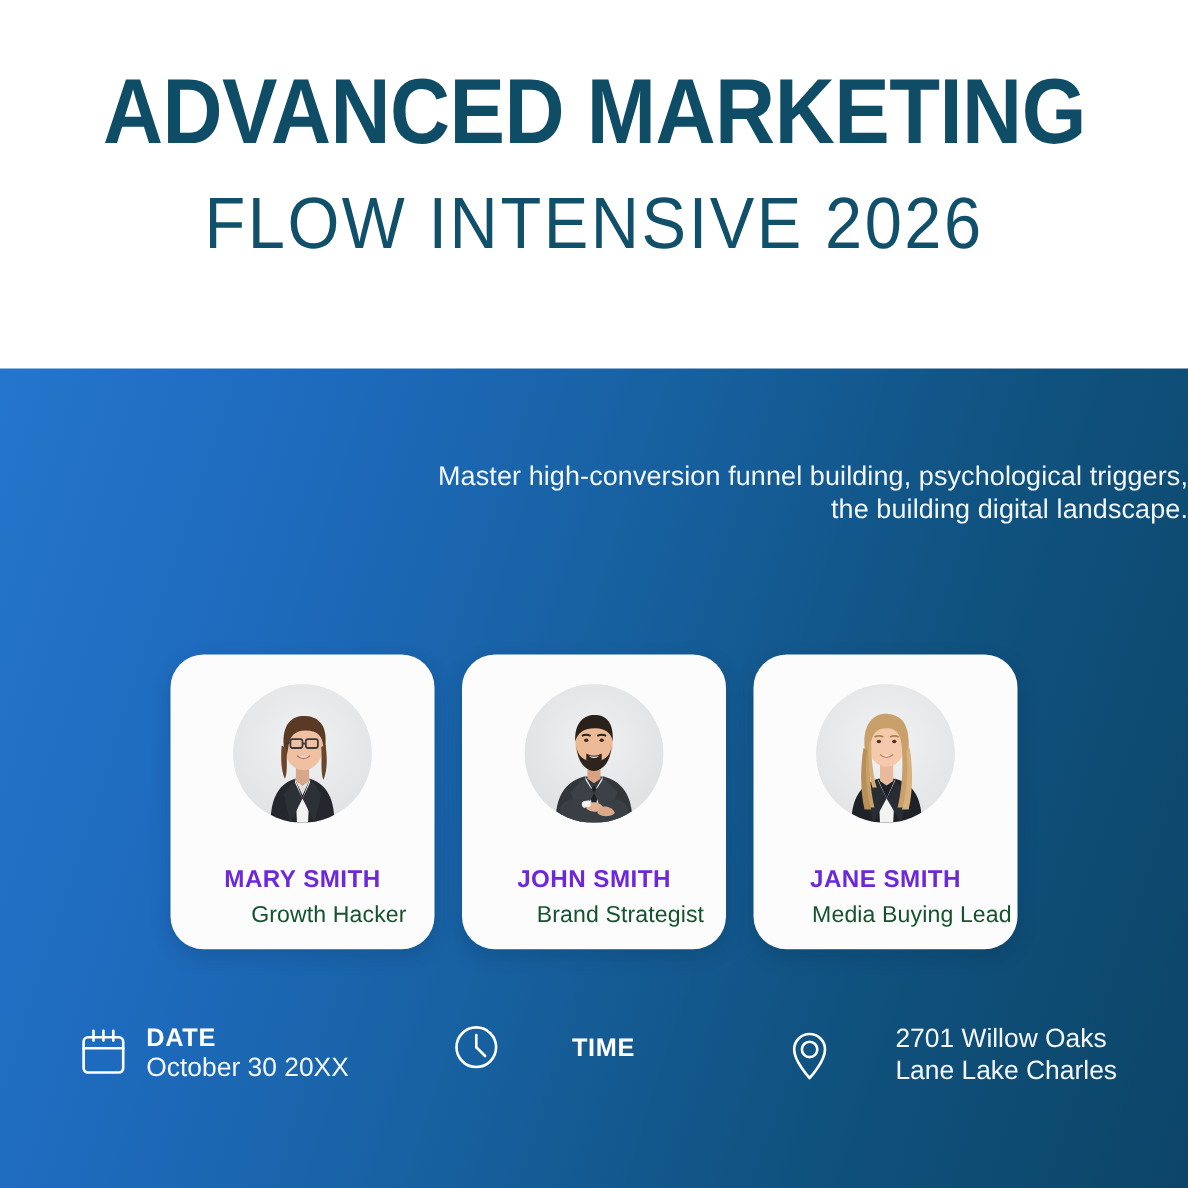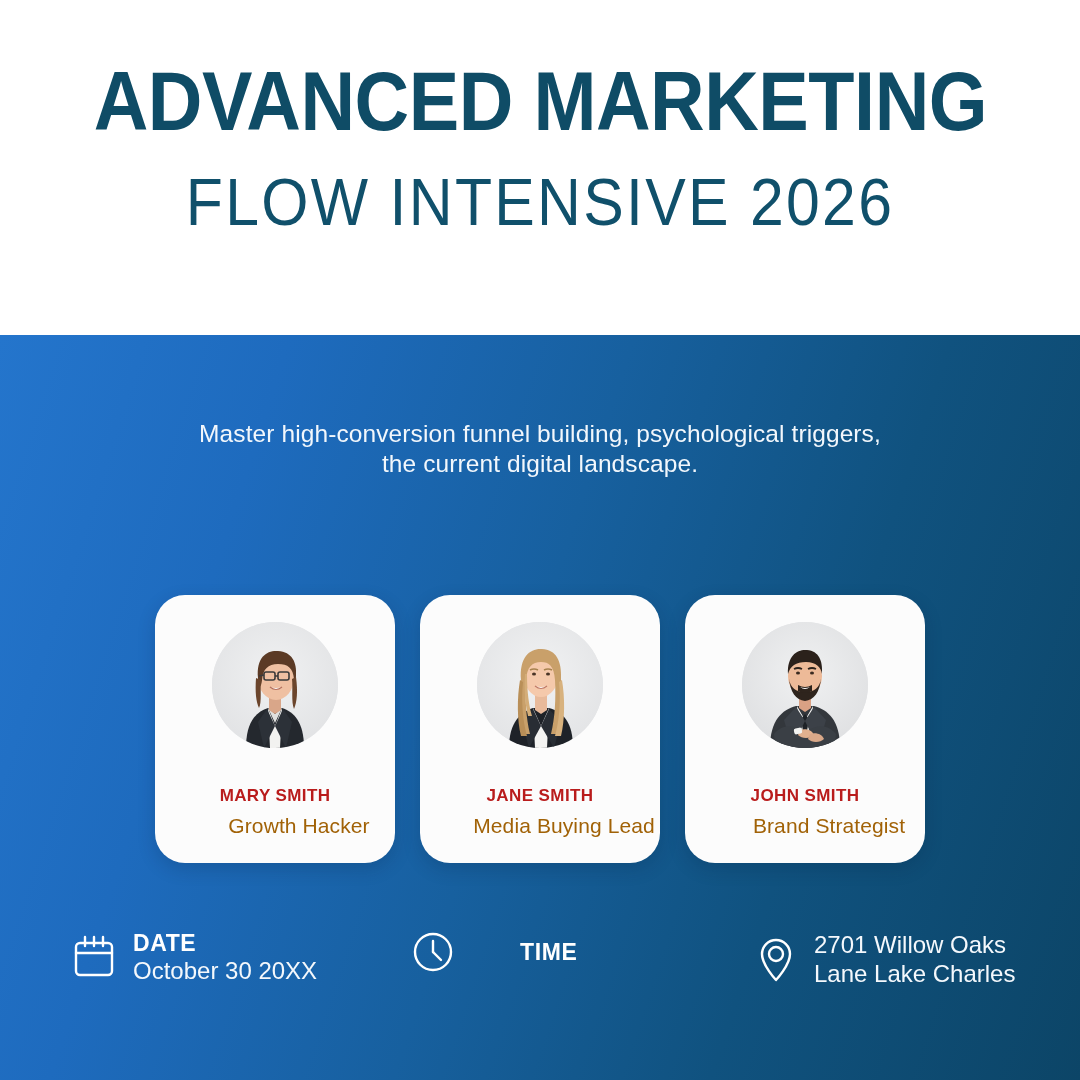--- a/index.html
+++ b/index.html
@@ -66,21 +66,21 @@
   .intro {
     position:absolute; left:0; top:84px;
     width:1080px;
     text-align:center;
     font-size:24.5px;
     line-height:1.24;
     color:#F2F7FC;
     font-weight:400;
     letter-spacing:0.1px;
   }
-  .intro span { display:block; }
+  .intro span { display:block;text-align:right; }
 
   
   .cards {
     position:absolute; left:155px; top:260px;
     width:770px;
     display:flex; justify-content:space-between;
   }
 
   .card {
     width:240px; height:268px;
@@ -97,49 +97,49 @@
     border-radius:50%;
     overflow:hidden;
     background:#E6E7E9;
     position:relative;
     flex:none;
   }
   .avatar svg { display:block; width:126px; height:126px; }
 
   .card-name {
     margin-top:38px;
-    font-size:17px;
+    font-size:22px;
     font-weight:800;
-    color:#b91c1c;
+    color:#6d28d9;
     letter-spacing:0.4px;
     white-space:nowrap;
   }
   .card-role {
     margin-top:8px;
     font-size:21px;
     font-weight:400;
-    color:#a16207;
+    color:#14532d;
     letter-spacing:0.1px;
     white-space:nowrap;
     margin-left:48px;
   }
 
   
   .info-row {
     position:absolute; left:0; top:595px;
     width:1080px; height:100px;
   }
   .info-item {
     position:absolute;
     display:flex; align-items:center;
     color:#ffffff;
   }
   .info-item.date { left:73px; top:0; }
   .info-item.time { left:412px; top:0;gap:48px; }
-  .info-item.place { left:756px; top:0; }
+  .info-item.place { left:716px; top:0;gap:40px; }
 
   .info-icon { flex:none; margin-right:18px; }
   .info-icon svg { display:block; }
 
   .info-text { display:flex; flex-direction:column; justify-content:flex-start; }
   .info-label {
     font-size:23px;
     font-weight:800;
     letter-spacing:0.6px;
     line-height:1.16;
@@ -161,21 +161,21 @@
 
   <div class="header-band">
     <div class="title-main">ADVANCED MARKETING</div>
     <div class="title-sub">FLOW INTENSIVE 2026</div>
   </div>
 
   <div class="body-band">
 
     <div class="intro">
       <span>Master high-conversion funnel building, psychological triggers,</span>
-      <span>the current digital landscape.</span>
+      <span>the building digital landscape.</span>
     </div>
 
     <div class="cards">
 
       <div class="card">
         <div class="avatar">
           <svg viewBox="0 0 126 126">
             <defs>
               <radialGradient id="bg1" cx="50%" cy="42%" r="72%">
                 <stop offset="0%" stop-color="#F0F1F2"></stop>
@@ -212,20 +212,69 @@
           </svg>
         </div>
         <div class="card-name">MARY SMITH</div>
         <div class="card-role">Growth Hacker</div>
       </div>
 
       <div class="card">
         <div class="avatar">
           <svg viewBox="0 0 126 126">
             <defs>
+              <radialGradient id="bg2" cx="50%" cy="42%" r="72%">
+                <stop offset="0%" stop-color="#F0F1F2"></stop>
+                <stop offset="100%" stop-color="#DCDDDF"></stop>
+              </radialGradient>
+            </defs>
+            <rect width="126" height="126" fill="url(#bg2)"></rect>
+
+            <path d="M28 126 C28 98 40 88 54 84 L72 84 C86 88 98 98 98 126 Z" fill="#33373C"></path>
+
+            <path d="M55 84 L63 98 L71 84 L69 112 L57 112 Z" fill="#F4F4F2"></path>
+
+            <path d="M63 92 L59 97 L63 122 L67 97 Z" fill="#1E2227"></path>
+
+            <path d="M54 85 L63 99 L50 126 L42 98 Z" fill="#3C4148"></path>
+            <path d="M72 85 L63 99 L76 126 L84 98 Z" fill="#3C4148"></path>
+
+            <path d="M32 112 C42 100 54 104 63 110 C72 104 84 100 94 112 C94 122 88 126 80 126 L46 126 C38 126 32 122 32 112 Z" fill="#3A3F45"></path>
+
+            <path d="M58 108 C64 106 70 108 72 113 C68 117 60 117 56 113 Z" fill="#E2B18F"></path>
+            <path d="M68 112 C74 110 80 112 82 117 C78 121 70 121 66 117 Z" fill="#D9A889"></path>
+
+            <rect x="52" y="106" width="8" height="6" rx="2" fill="#F3F3F1" transform="rotate(-12 56 109)"></rect>
+
+            <path d="M57 70 L69 70 L69 86 L63 90 L57 86 Z" fill="#D9A184"></path>
+
+            <ellipse cx="63" cy="54" rx="17" ry="21" fill="#EDBA98"></ellipse>
+
+            <path d="M46 52 C45 33 56 27 65 28 C77 29 81 39 80 52 C79 45 74 40 64 40 C54 40 48 44 46 52 Z" fill="#2B211B"></path>
+
+            <path d="M47 56 C48 70 54 78 63 79 C72 78 78 70 79 56 C78 66 72 70 63 70 C54 70 48 66 47 56 Z" fill="#2E241D"></path>
+            <path d="M56 63 Q63 67 70 63 L70 69 Q63 73 56 69 Z" fill="#2E241D"></path>
+
+            <path d="M58 65 Q63 69 68 65 Q63 67 58 65 Z" fill="#FFFFFF"></path>
+
+            <ellipse cx="56" cy="51" rx="2" ry="1.6" fill="#3A2A20"></ellipse>
+            <ellipse cx="70" cy="51" rx="2" ry="1.6" fill="#3A2A20"></ellipse>
+
+            <path d="M52 47 Q56 45 60 47" stroke="#2B211B" stroke-width="1.8" fill="none"></path>
+            <path d="M66 47 Q70 45 74 47" stroke="#2B211B" stroke-width="1.8" fill="none"></path>
+          </svg>
+        </div>
+        <div class="card-name">JOHN SMITH</div>
+        <div class="card-role">Brand Strategist</div>
+      </div>
+
+      <div class="card">
+        <div class="avatar">
+          <svg viewBox="0 0 126 126">
+            <defs>
               <radialGradient id="bg3" cx="50%" cy="42%" r="72%">
                 <stop offset="0%" stop-color="#F1F2F3"></stop>
                 <stop offset="100%" stop-color="#E0E1E3"></stop>
               </radialGradient>
             </defs>
             <rect width="126" height="126" fill="url(#bg3)"></rect>
 
             <path d="M32 126 C32 100 44 90 56 86 L72 86 C86 90 96 100 96 126 Z" fill="#1E2228"></path>
 
             <path d="M56 86 L64 104 L72 86 L70 126 L58 126 Z" fill="#F3F3F1"></path>
@@ -248,69 +297,20 @@
 
             <path d="M53 48 Q57 46 61 48" stroke="#A8834F" stroke-width="1.5" fill="none"></path>
             <path d="M67 48 Q71 46 75 48" stroke="#A8834F" stroke-width="1.5" fill="none"></path>
 
             <path d="M58 64 Q64 69 70 64 Q64 66 58 64 Z" fill="#FFFFFF"></path>
             <path d="M58 64 Q64 69 70 64" fill="none" stroke="#C07A66" stroke-width="1.2"></path>
           </svg>
         </div>
         <div class="card-name">JANE SMITH</div>
         <div class="card-role">Media Buying Lead</div>
-      </div>
-
-      <div class="card">
-        <div class="avatar">
-          <svg viewBox="0 0 126 126">
-            <defs>
-              <radialGradient id="bg2" cx="50%" cy="42%" r="72%">
-                <stop offset="0%" stop-color="#F0F1F2"></stop>
-                <stop offset="100%" stop-color="#DCDDDF"></stop>
-              </radialGradient>
-            </defs>
-            <rect width="126" height="126" fill="url(#bg2)"></rect>
-
-            <path d="M28 126 C28 98 40 88 54 84 L72 84 C86 88 98 98 98 126 Z" fill="#33373C"></path>
-
-            <path d="M55 84 L63 98 L71 84 L69 112 L57 112 Z" fill="#F4F4F2"></path>
-
-            <path d="M63 92 L59 97 L63 122 L67 97 Z" fill="#1E2227"></path>
-
-            <path d="M54 85 L63 99 L50 126 L42 98 Z" fill="#3C4148"></path>
-            <path d="M72 85 L63 99 L76 126 L84 98 Z" fill="#3C4148"></path>
-
-            <path d="M32 112 C42 100 54 104 63 110 C72 104 84 100 94 112 C94 122 88 126 80 126 L46 126 C38 126 32 122 32 112 Z" fill="#3A3F45"></path>
-
-            <path d="M58 108 C64 106 70 108 72 113 C68 117 60 117 56 113 Z" fill="#E2B18F"></path>
-            <path d="M68 112 C74 110 80 112 82 117 C78 121 70 121 66 117 Z" fill="#D9A889"></path>
-
-            <rect x="52" y="106" width="8" height="6" rx="2" fill="#F3F3F1" transform="rotate(-12 56 109)"></rect>
-
-            <path d="M57 70 L69 70 L69 86 L63 90 L57 86 Z" fill="#D9A184"></path>
-
-            <ellipse cx="63" cy="54" rx="17" ry="21" fill="#EDBA98"></ellipse>
-
-            <path d="M46 52 C45 33 56 27 65 28 C77 29 81 39 80 52 C79 45 74 40 64 40 C54 40 48 44 46 52 Z" fill="#2B211B"></path>
-
-            <path d="M47 56 C48 70 54 78 63 79 C72 78 78 70 79 56 C78 66 72 70 63 70 C54 70 48 66 47 56 Z" fill="#2E241D"></path>
-            <path d="M56 63 Q63 67 70 63 L70 69 Q63 73 56 69 Z" fill="#2E241D"></path>
-
-            <path d="M58 65 Q63 69 68 65 Q63 67 58 65 Z" fill="#FFFFFF"></path>
-
-            <ellipse cx="56" cy="51" rx="2" ry="1.6" fill="#3A2A20"></ellipse>
-            <ellipse cx="70" cy="51" rx="2" ry="1.6" fill="#3A2A20"></ellipse>
-
-            <path d="M52 47 Q56 45 60 47" stroke="#2B211B" stroke-width="1.8" fill="none"></path>
-            <path d="M66 47 Q70 45 74 47" stroke="#2B211B" stroke-width="1.8" fill="none"></path>
-          </svg>
-        </div>
-        <div class="card-name">JOHN SMITH</div>
-        <div class="card-role">Brand Strategist</div>
       </div>
 
     </div>
 
     <div class="info-row">
 
       <div class="info-item date">
         <span class="info-icon">
           <svg width="42" height="44" viewBox="0 0 42 44" fill="none" stroke="#FFFFFF" stroke-width="2.4" stroke-linecap="round">
             <rect x="3" y="8" width="36" height="32" rx="4"></rect>

